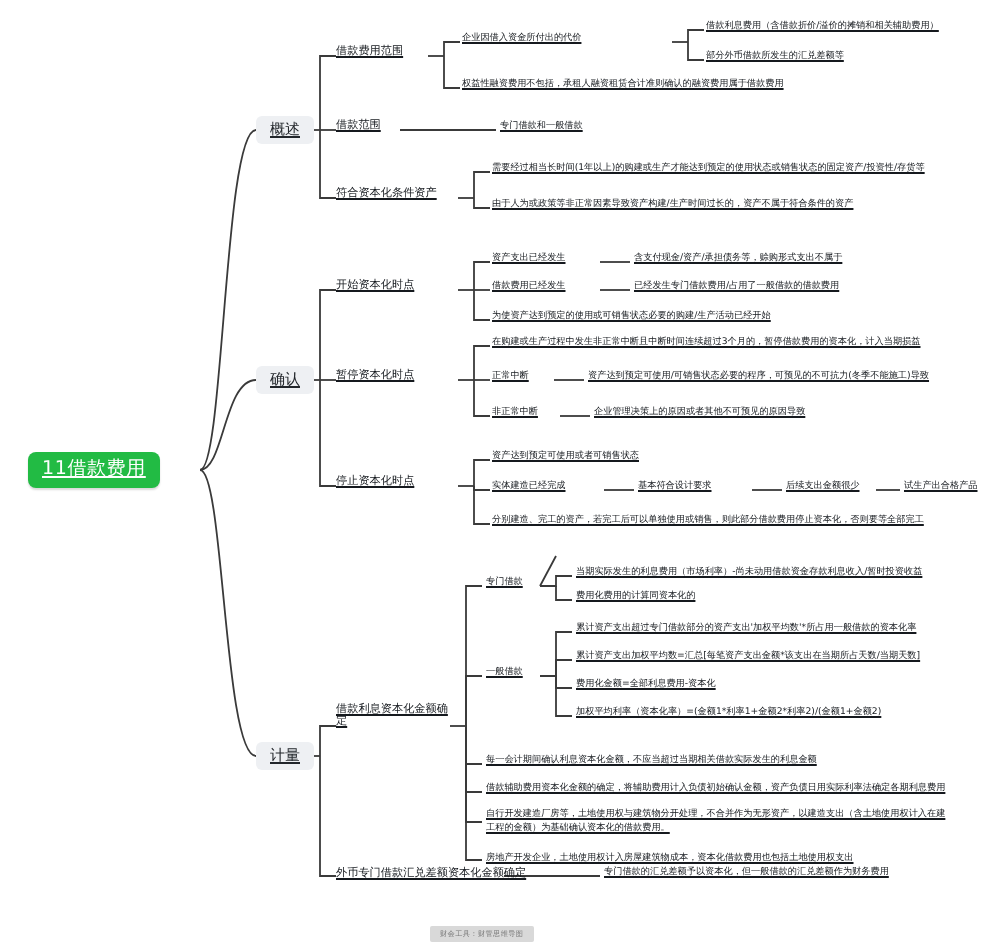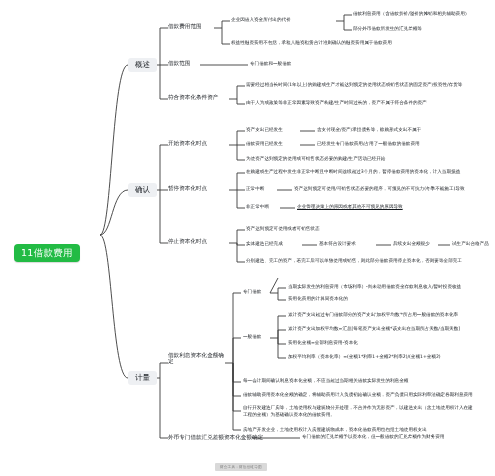--- a/index.html
+++ b/index.html
@@ -9,21 +9,21 @@
     background: #ffffff;
     font-family: "DejaVu Sans", "Liberation Sans", sans-serif;
     overflow: hidden;
     position: relative;
   }
   #map { position:absolute; left:0; top:0; width:495px; height:476px; }
   svg.wires { position:absolute; left:0; top:0; width:495px; height:476px; pointer-events:none; }
   svg.wires path { fill:none; stroke:#3a3a3a; stroke-width:0.9; }
   svg.wires line { stroke:#3a3a3a; stroke-width:0.9; }
 
-  .node { position:absolute; white-space:nowrap; line-height:1.05; }
+  .node { position:absolute; white-space:nowrap; line-height:1.05;text-decoration:underline; }
 
   
   .root {
     background:#22bb44;
     color:#ffffff;
     border-radius:4px;
     padding:4px 7px;
     font-size:9.5px;
     letter-spacing:0.3px;
     box-shadow:0 1px 1px rgba(0,0,0,0.15);
@@ -124,21 +124,21 @@
     <path d="M278,293 L278,300 L286,300"></path>
 
     <path d="M270,338 L278,338 L278,316 L286,316"></path>
     <path d="M278,338 L278,330 L286,330"></path>
     <path d="M278,338 L278,344 L286,344"></path>
     <path d="M278,338 L278,358 L286,358"></path>
 
     <line x1="252" y1="438" x2="300" y2="438"></line>
   </svg>
 
-  <div class="node root" style="left: 14px; top: 244px; background: rgb(34, 187, 68);">11借款费用</div>
+  <div class="node root" style="left: 14px; top: 226px; background: rgb(34, 187, 68);">11借款费用</div>
 
   <div class="node lv1" style="left:128px; top:58px;">概述</div>
 
   <div class="node lv2" style="left:168px; top:24px;">借款费用范围</div>
   <div class="node lv2" style="left:168px; top:61px;">借款范围</div>
   <div class="node lv2" style="left:168px; top:95px;">符合资本化条件资产</div>
 
   <div class="node lv3" style="left:231px; top:18px;">企业因借入资金所付出的代价</div>
   <div class="node lv3" style="left:353px; top:12px;">借款利息费用（含借款折价/溢价的摊销和相关辅助费用）</div>
   <div class="node lv3" style="left:353px; top:27px;">部分外币借款所发生的汇兑差额等</div>

